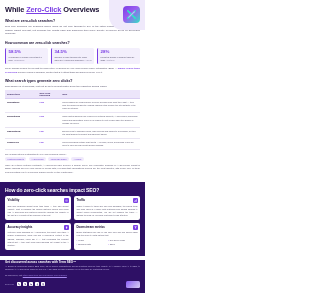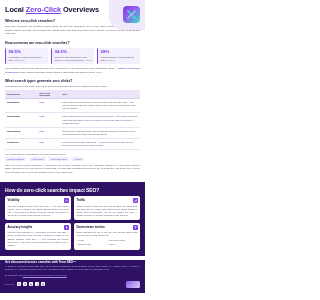--- a/index.html
+++ b/index.html
@@ -140,21 +140,21 @@
   <div class="hero">
     <div class="hero-blob"></div>
     <div class="logo-badge">
       <svg width="11" height="11" viewBox="0 0 24 24">
         <path d="M4 4 L20 20 M20 4 L4 20" stroke="#2ee6c5" stroke-width="3.5" fill="none" stroke-linecap="round"></path>
         <path d="M6 18 L18 6" stroke="#c9a6ff" stroke-width="2.5" fill="none" stroke-linecap="round"></path>
       </svg>
     </div>
 
     <div class="hero-title">
-      <span>Local </span><span class="accent">Zero-Click</span><span> Overviews</span>
+      <span>While </span><span class="accent">Zero-Click</span><span> Overviews</span>
     </div>
 
     <div class="sec-h">What are zero-click searches?</div>
     <div class="body-t">Zero-click searches are searches where users do not click through to any of the listed websites — not because the answer wasn't relevant, but because the results page has answered their query directly on-screen as an on-generated response.</div>
 
     <div class="sec-h">How common are zero-click searches?</div>
 
     <div class="stats">
       <div class="stat">
         <div class="stat-num">58.5%</div>

